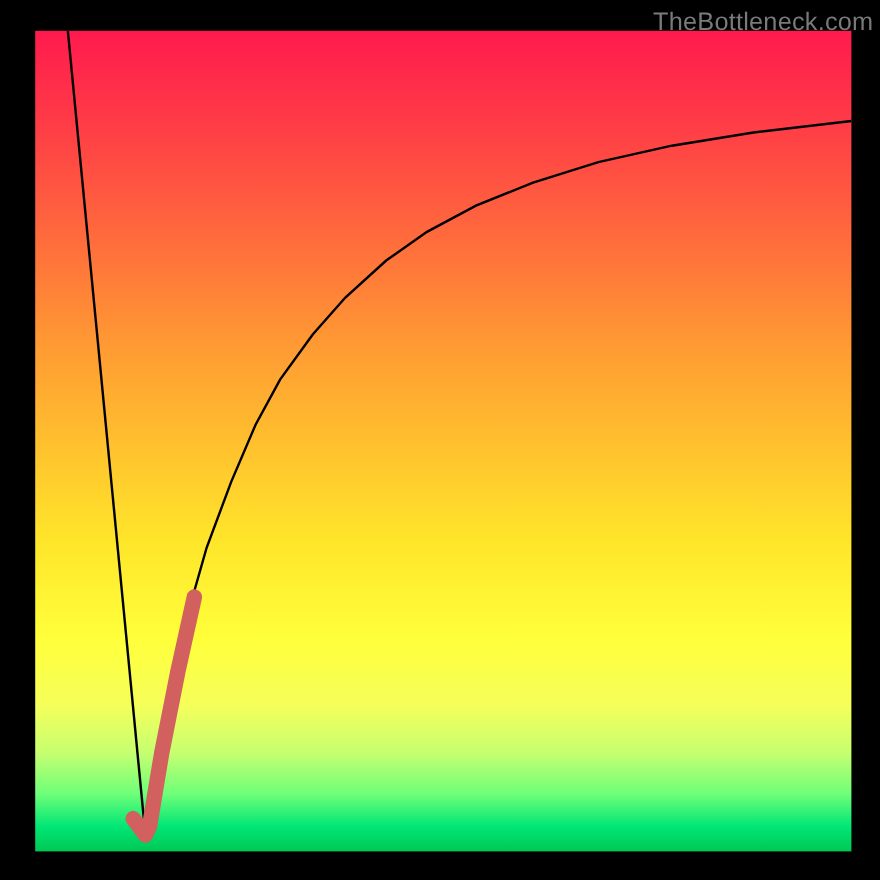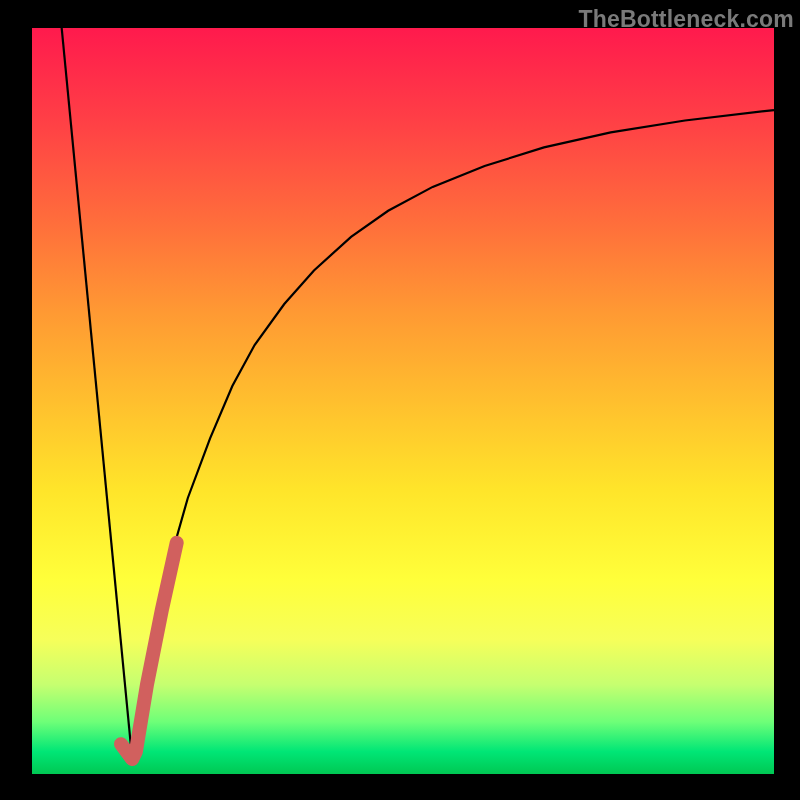--- a/index.html
+++ b/index.html
@@ -34,21 +34,21 @@
       #6eff78 93%,
       #00e676 97%,
       #00c853 100%
     );
   }
   .watermark {
     position: absolute;
     right: 6px;
     color: #7a7a7a;
     font-family: Arial, Helvetica, sans-serif;
-    font-weight: 700;
+    font-weight: 400;
     letter-spacing: 0.2px;
   }
   svg.curves {
     position: absolute;
     top: 0;
     left: 0;
   }
 </style>
 </head>
 <body>

